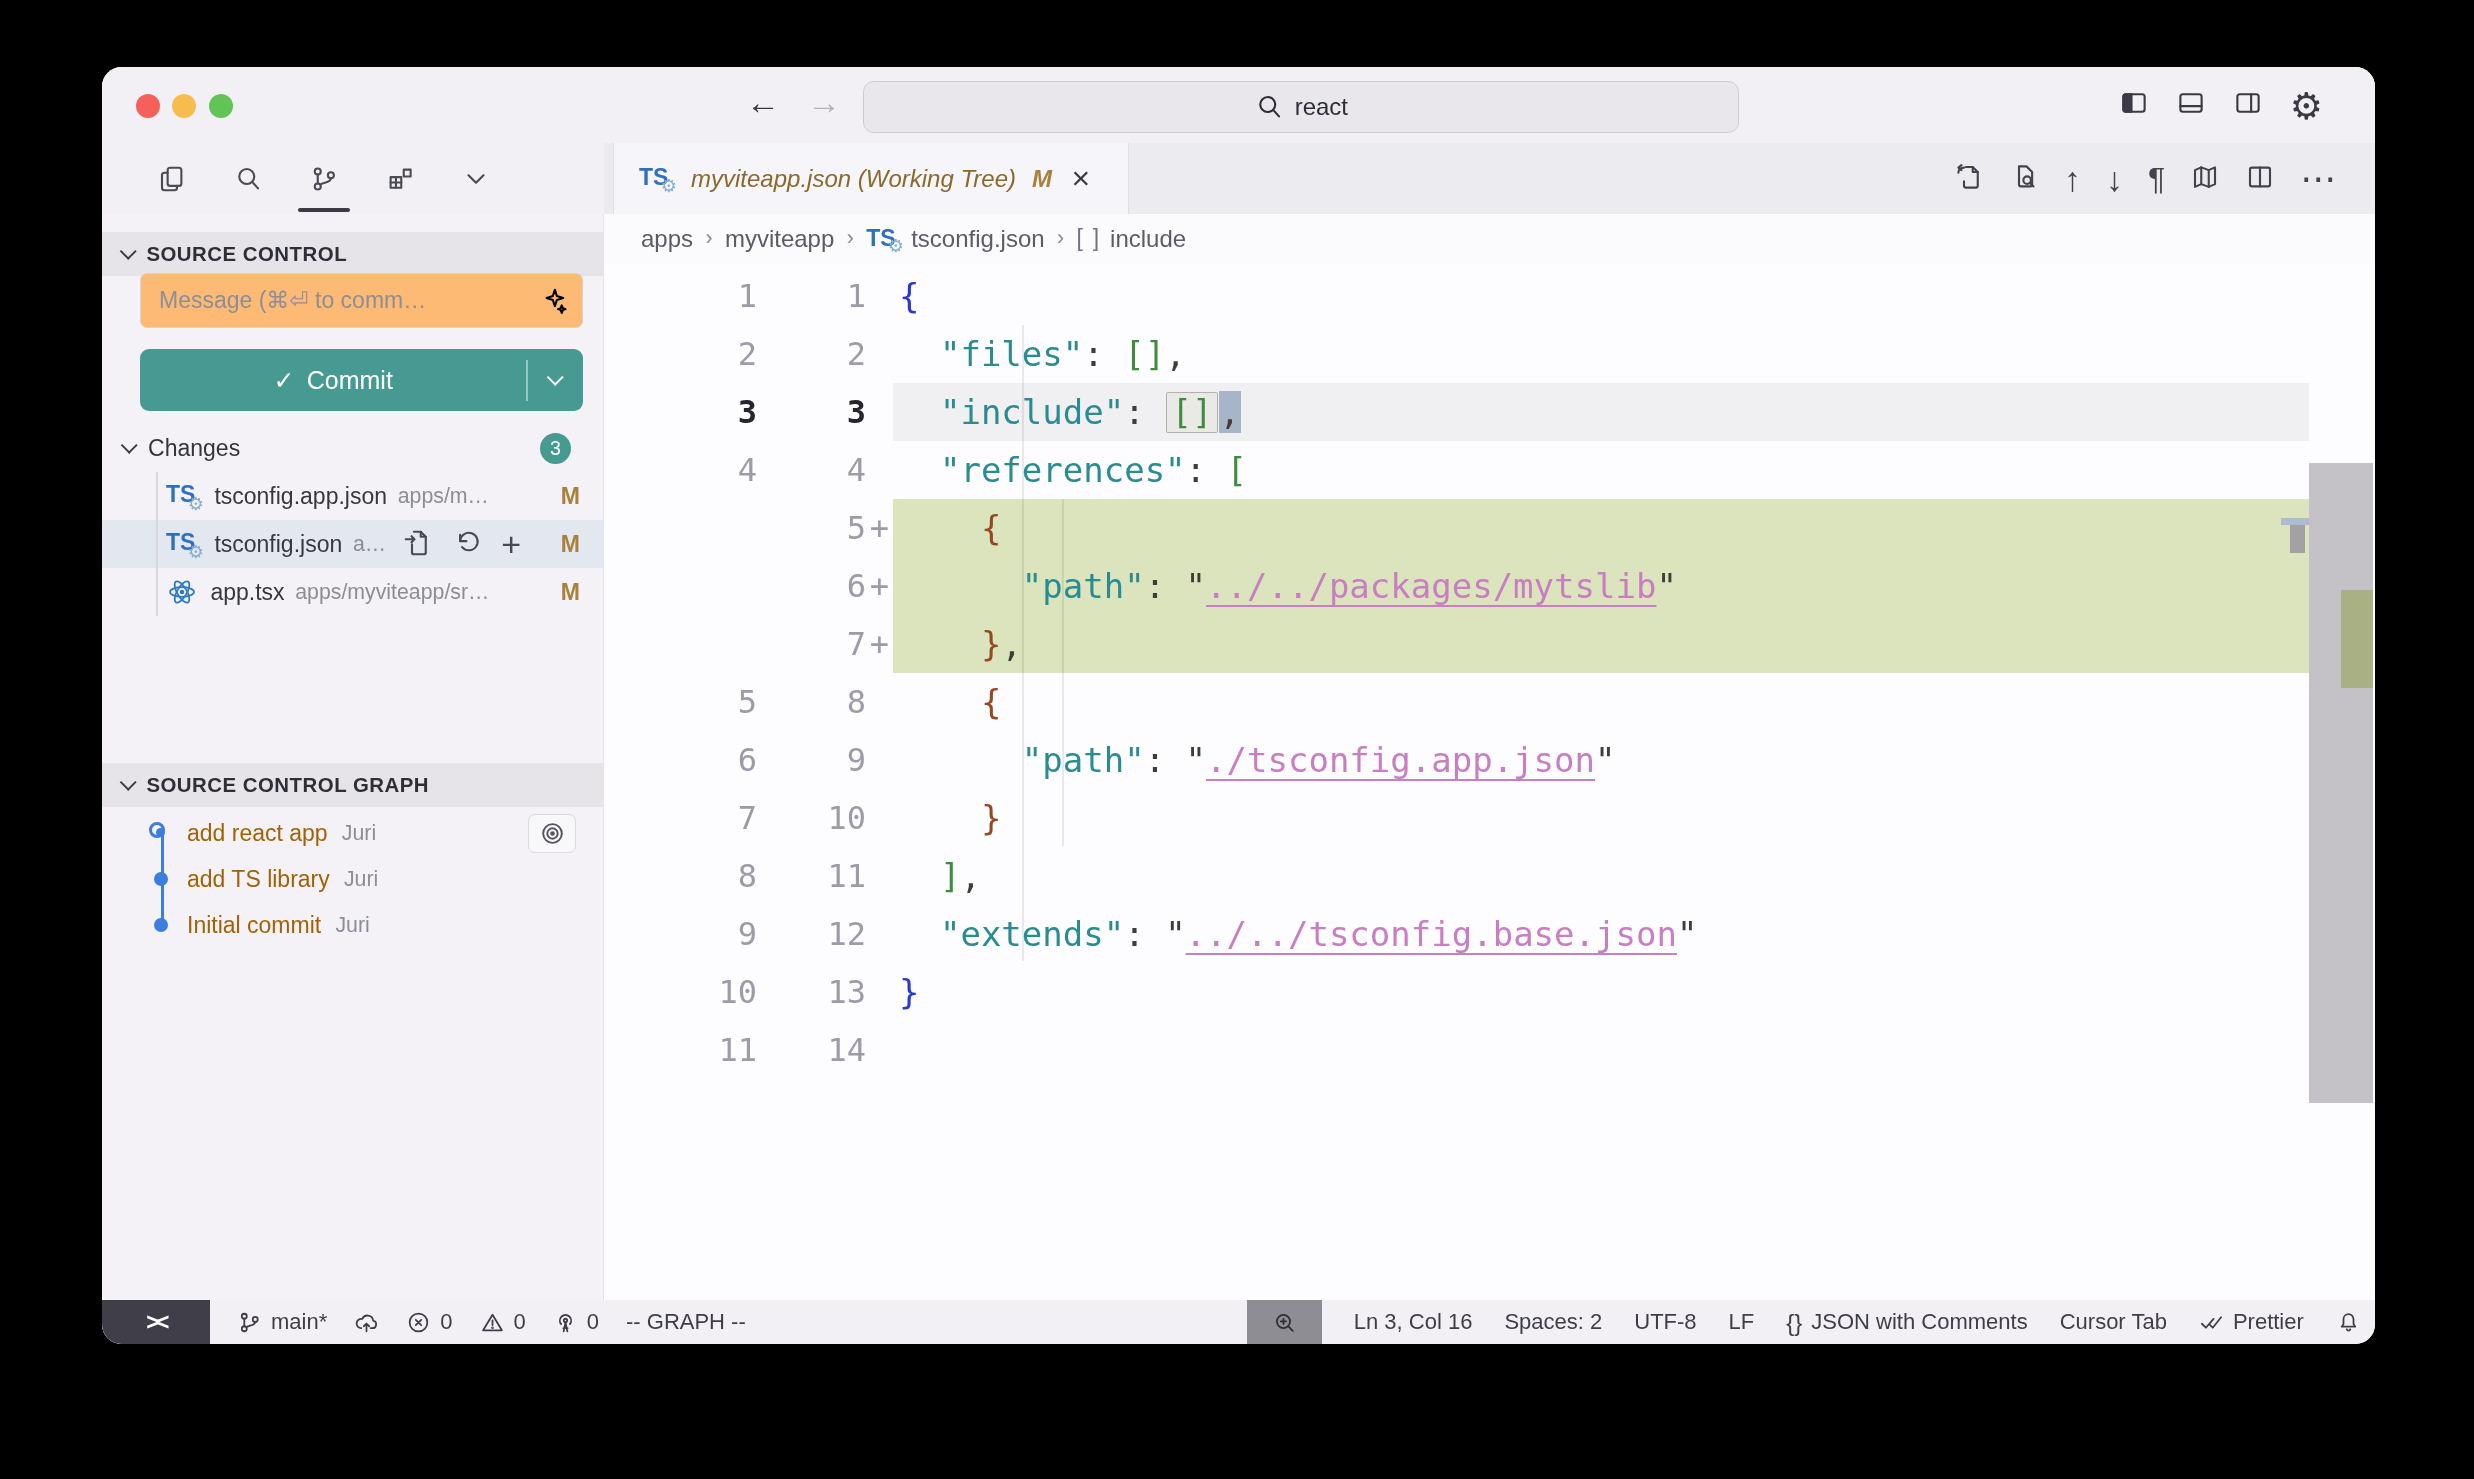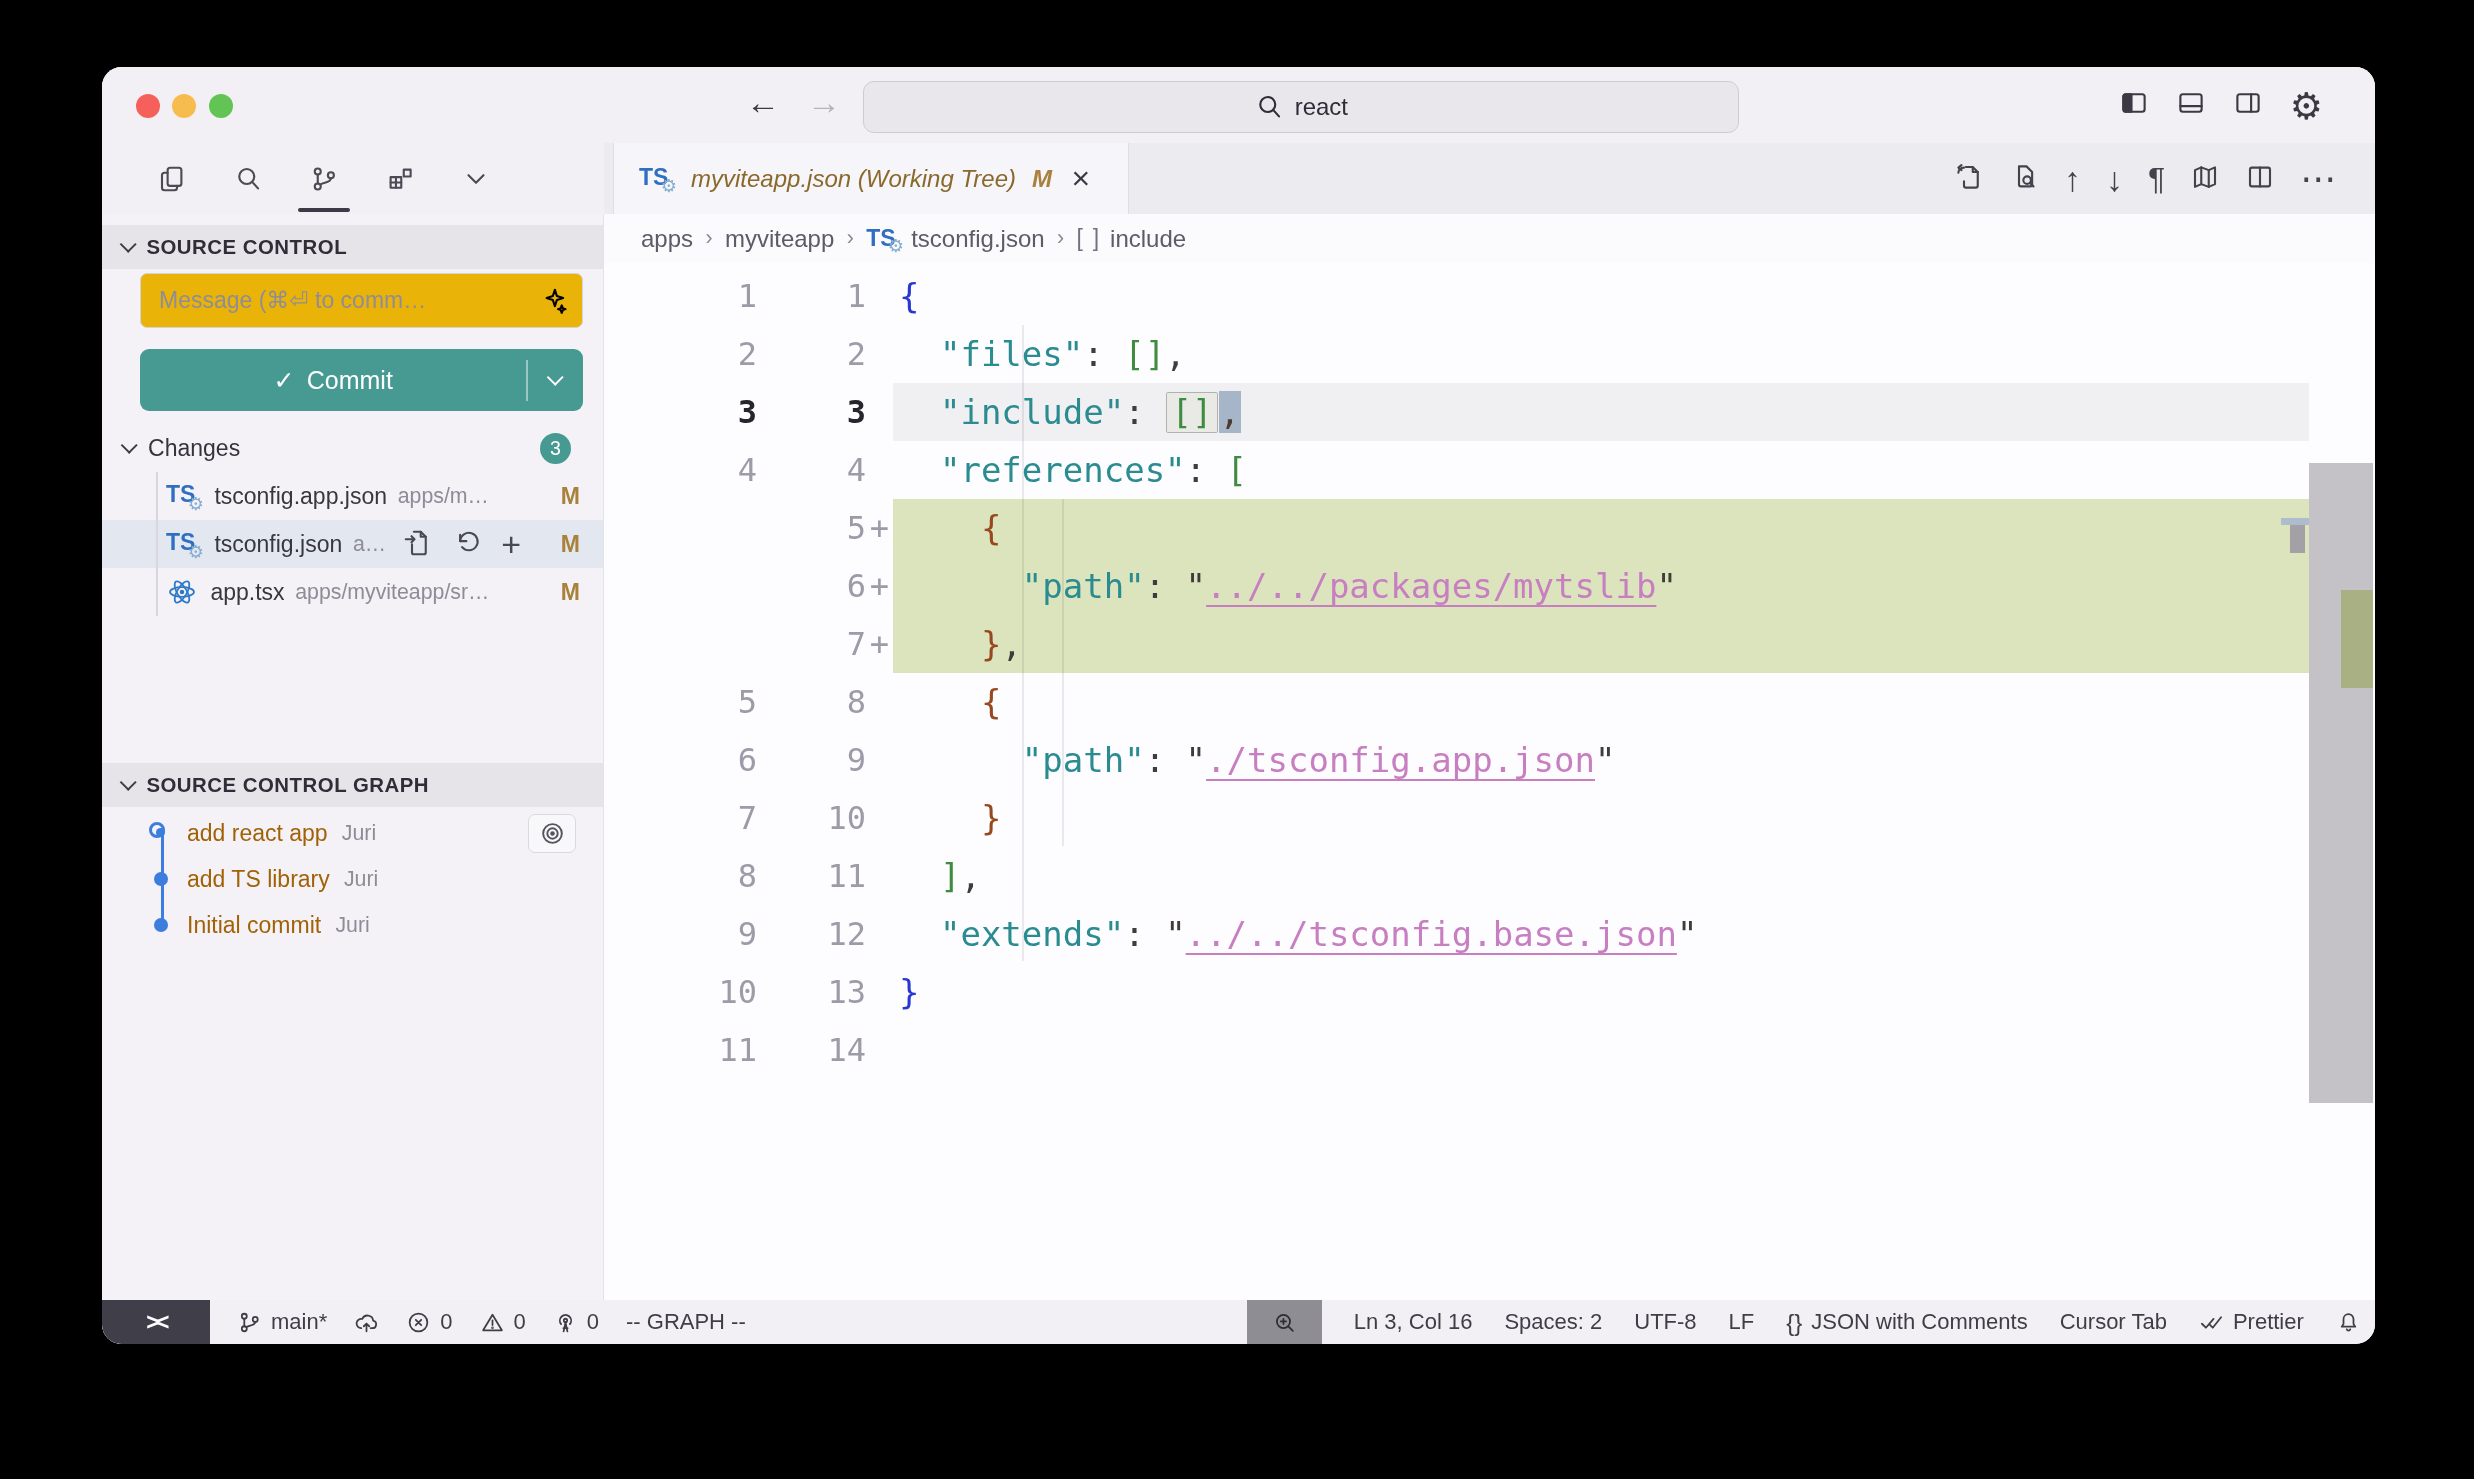--- a/index.html
+++ b/index.html
@@ -30,21 +30,21 @@
   
   .breadcrumb { position:absolute; left:502px; top:147px; right:0; height:49px; background:#fbfafd; display:flex; align-items:center; gap:12.4px; padding-left:37px; font-size:24px; color:#5c5b66; }
   .crumb-sep { color:#8a8994; font-size:21.3px; }
   .crumb { display:flex; align-items:center; gap:9px; }
   .brackets-glyph { color:#73727e; font-size:23px; letter-spacing:1.8px; }
 
   
   .sidebar { position:absolute; left:0; top:147px; width:502px; bottom:44px; background:#f4f2f6; border-right:1.8px solid #e4e2e7; }
   .section-header { position:absolute; left:0; width:100%; height:44px; background:#e7e4e9; display:flex; align-items:center; gap:12.4px; padding-left:19.6px; font-size:20.4px; font-weight:bold; letter-spacing:0.5px; color:#2f2e38; }
   .chev { width:12.4px; height:12.4px; border-right:2.7px solid #3c3b45; border-bottom:2.7px solid #3c3b45; transform:rotate(45deg) translate(-1.8px,-1.8px); }
-  .msgbox { position:absolute; left:38px; top:59px; width:443px; height:55px; background:#eab308; border:1.8px solid #d5d2da; border-radius:7.1px; display:flex; align-items:center; padding:0 14.2px 0 18px; }
+  .msgbox { position:absolute; left:38px; top:59px; width:443px; height:55px; background:#fdba74; border:1.8px solid #d5d2da; border-radius:7.1px; display:flex; align-items:center; padding:0 14.2px 0 18px; }
   .msgbox input { flex:1; border:none; outline:none; background:transparent; font-size:23px; color:#3b3a44; font-family:"Liberation Sans",sans-serif; }
   .msgbox input::placeholder { color:#8e8d98; }
   .commit-btn { position:absolute; left:38px; top:135px; width:443px; height:62px; background:var(--accent); border-radius:9px; display:flex; align-items:center; color:#fff; }
   .commit-main { flex:1; display:flex; align-items:center; justify-content:center; gap:12.4px; font-size:25px; }
   .commit-sep { width:1.8px; height:41px; background:rgba(255,255,255,.45); }
   .commit-dd { width:55px; display:flex; align-items:center; justify-content:center; }
   .commit-dd .chev { border-color:#fff; }
   .subheader { position:absolute; left:0; width:100%; height:43px; display:flex; align-items:center; gap:12.4px; padding-left:21.3px; font-size:23px; color:#35343e; }
   .badge { margin-left:auto; margin-right:32px; width:31px; height:31px; border-radius:50%; background:var(--accent); color:#fff; font-size:19.6px; display:flex; align-items:center; justify-content:center; }
   .changes-list { position:absolute; left:0; top:258px; width:100%; }
@@ -275,21 +275,21 @@
       <span class="crumb-sep">›</span>
       <span class="crumb">
         <span class="icon">
           <span class="brackets-glyph">[ ]</span>
         </span>
         <span>include</span>
       </span>
     </div>
 
   <div class="sidebar">
-    <div class="section-header" style="top:11px;">
+    <div class="section-header" style="top:18px;">
       <span class="chev"></span>
       <span>SOURCE CONTROL</span>
     </div>
     <div class="msgbox">
       <input type="text" placeholder="Message (⌘⏎ to comm…" style="">
       <span class="icon" id="sparkle">
           <span class="icon">
             <svg width="30" height="30" viewBox="0 0 24 24" fill="none" stroke="currentColor" stroke-width="1.7" stroke-linecap="round" stroke-linejoin="round">
               <path d="M13.5 3l1.6 5 5 1.6-5 1.6-1.6 5-1.6-5-5-1.6 5-1.6z"></path>
               <path d="M19 15.5l.8 2.2 2.2.8-2.2.8-.8 2.2-.8-2.2-2.2-.8 2.2-.8z"></path>

